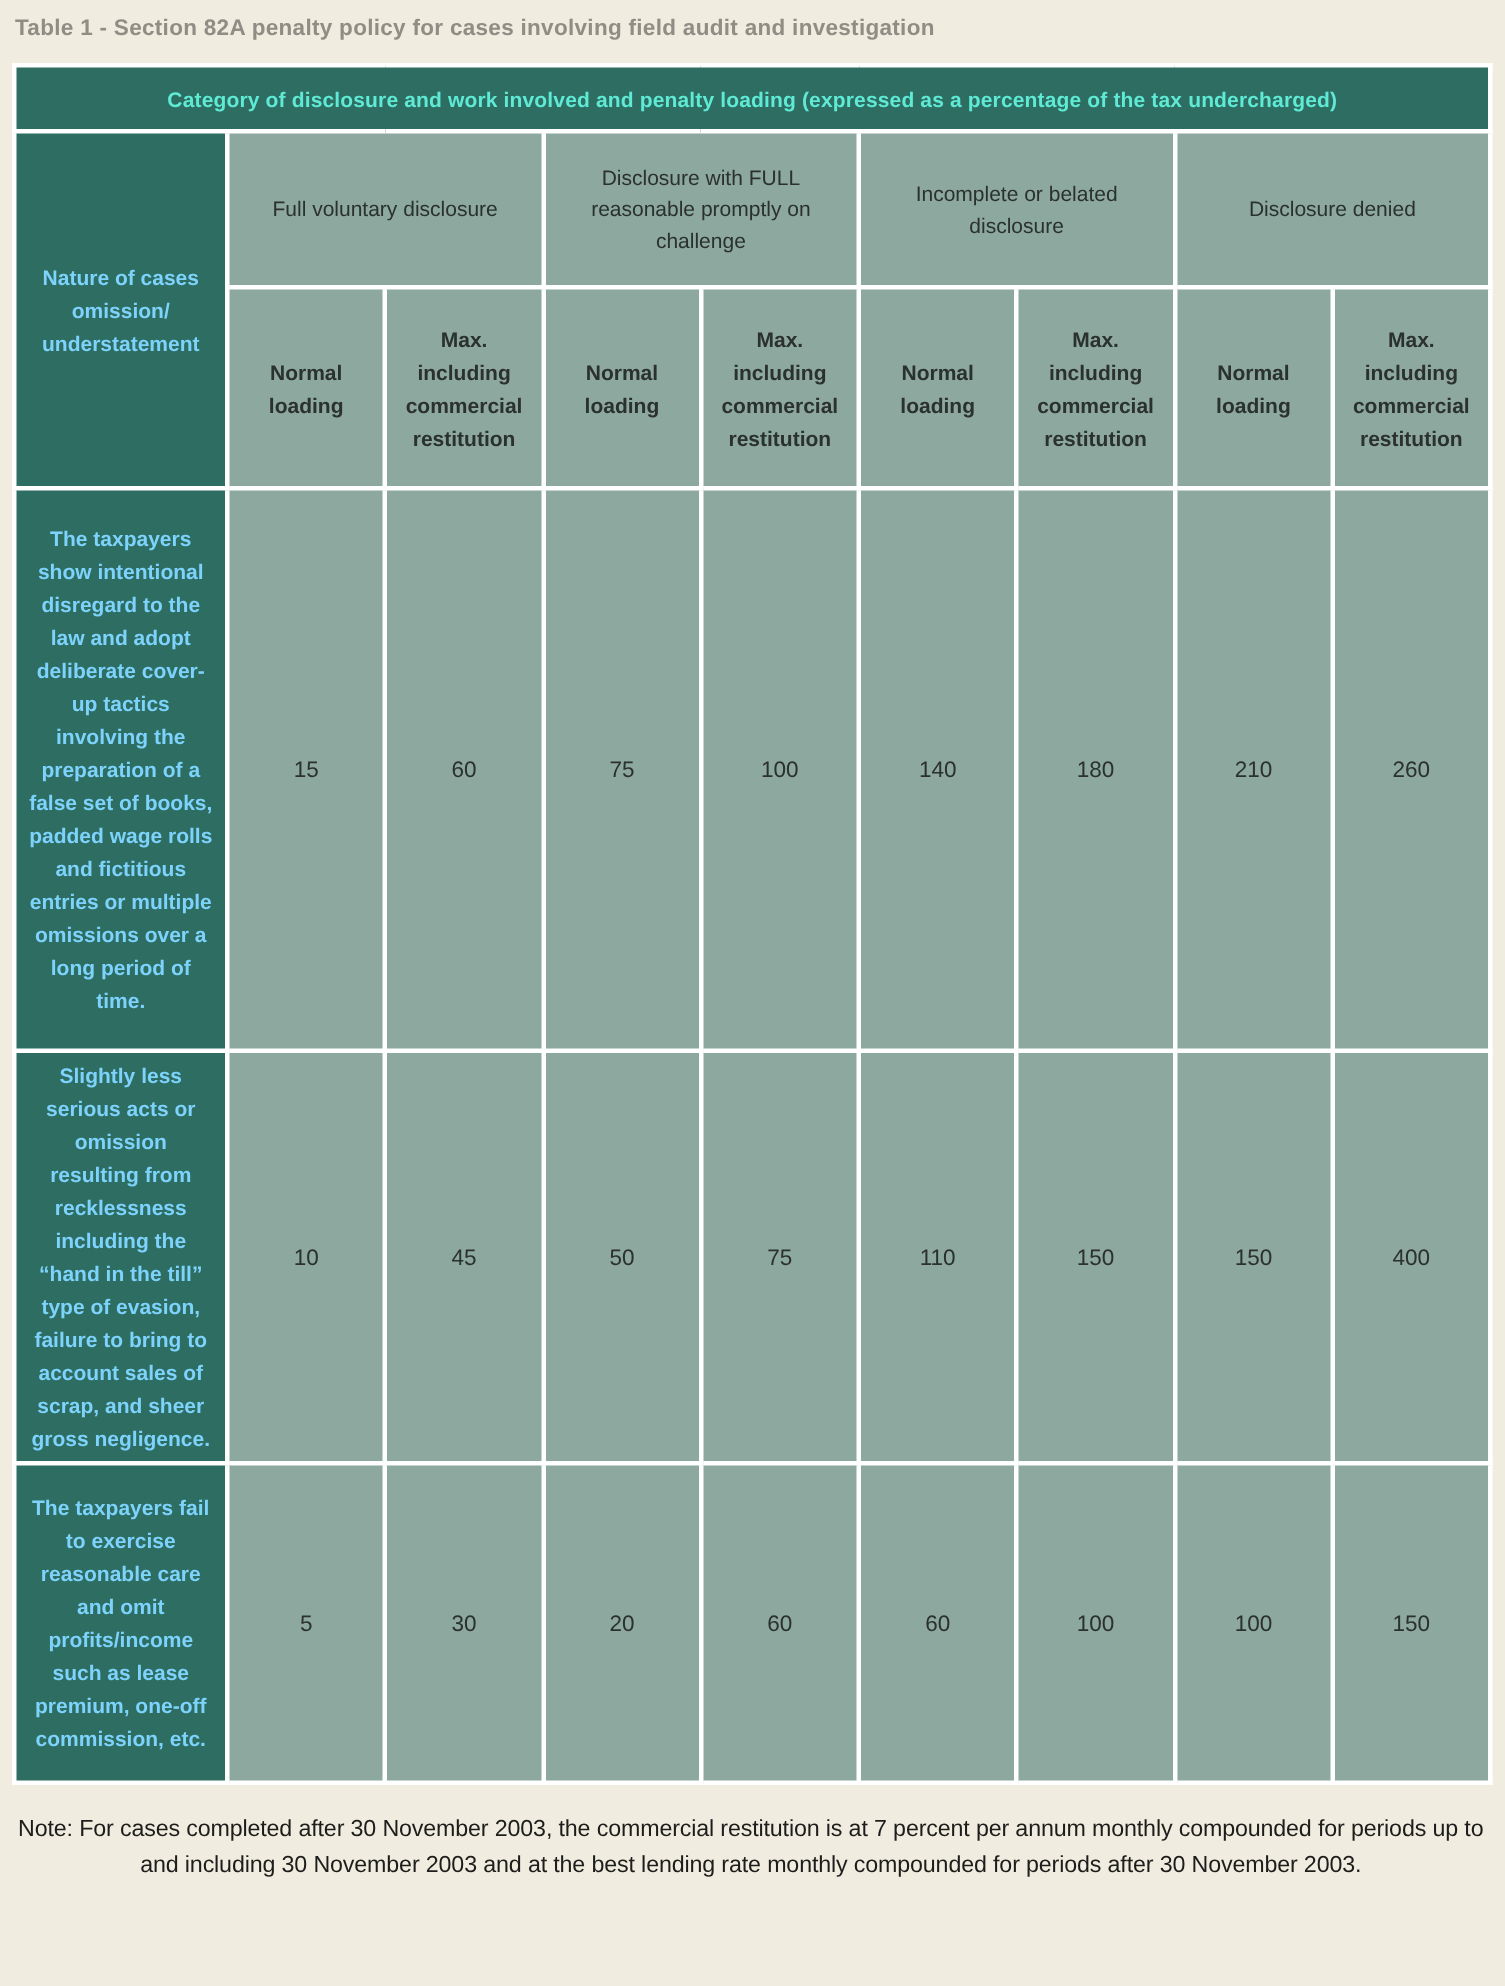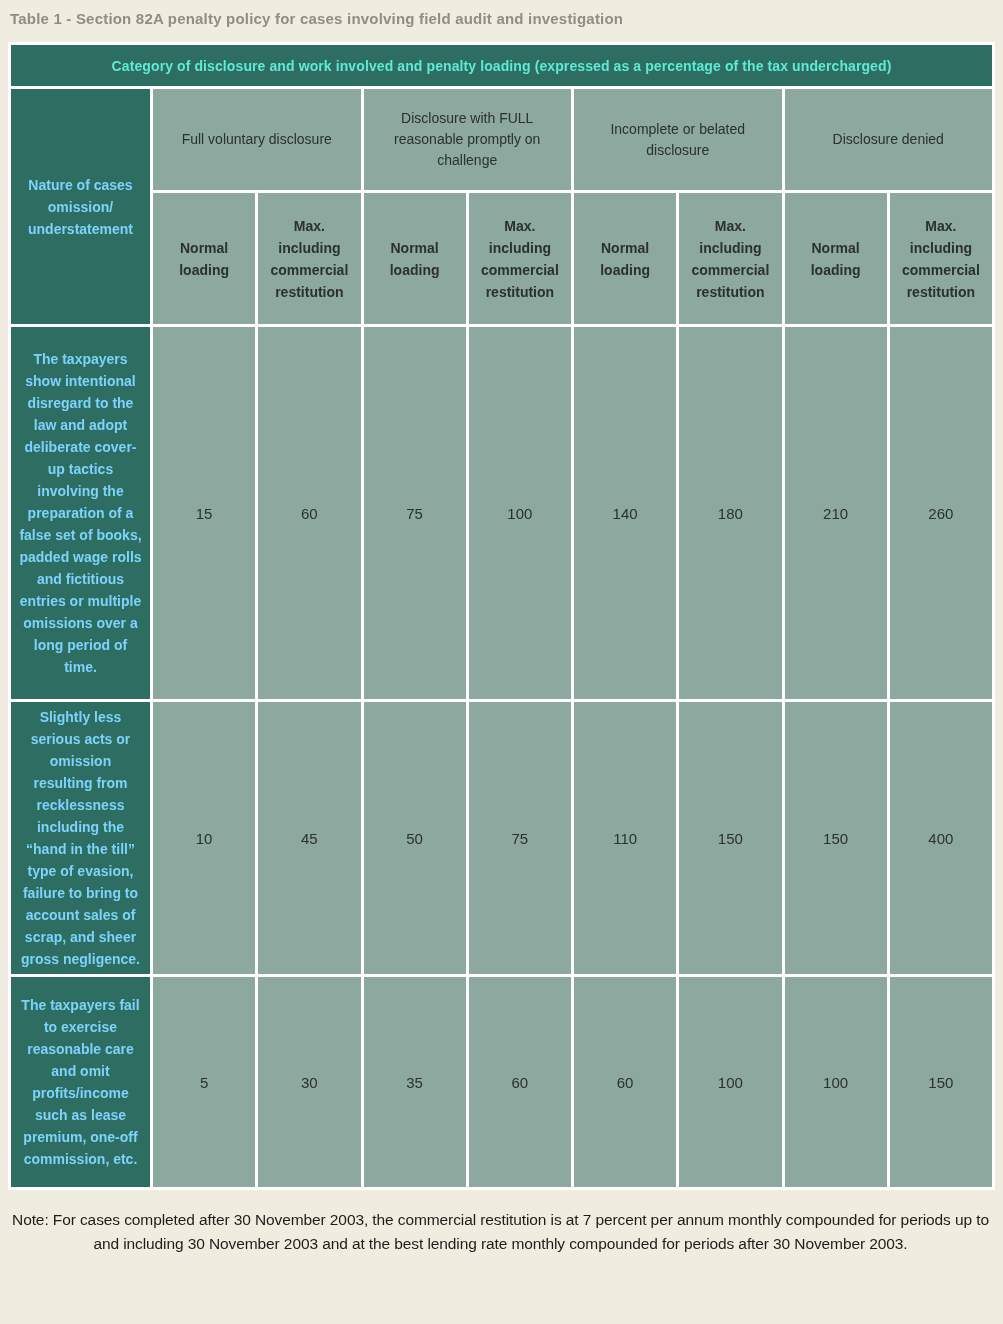--- a/index.html
+++ b/index.html
@@ -158,21 +158,21 @@
         <td class="value-cell">75</td>
         <td class="value-cell">110</td>
         <td class="value-cell">150</td>
         <td class="value-cell">150</td>
         <td class="value-cell">400</td>
       </tr>
       <tr class="body-row-2">
         <th class="nature-cell">The taxpayers fail to exercise reasonable care and omit profits/income such as lease premium, one-off commission, etc.</th>
         <td class="value-cell">5</td>
         <td class="value-cell">30</td>
-        <td class="value-cell">35</td>
+        <td class="value-cell">20</td>
         <td class="value-cell">60</td>
         <td class="value-cell">60</td>
         <td class="value-cell">100</td>
         <td class="value-cell">100</td>
         <td class="value-cell">150</td>
       </tr>
     </tbody>
   </table>
 
   <p class="note">Note: For cases completed after 30 November 2003, the commercial restitution is at 7 percent per annum monthly compounded for periods up to and including 30 November 2003 and at the best lending rate monthly compounded for periods after 30 November 2003.</p>

